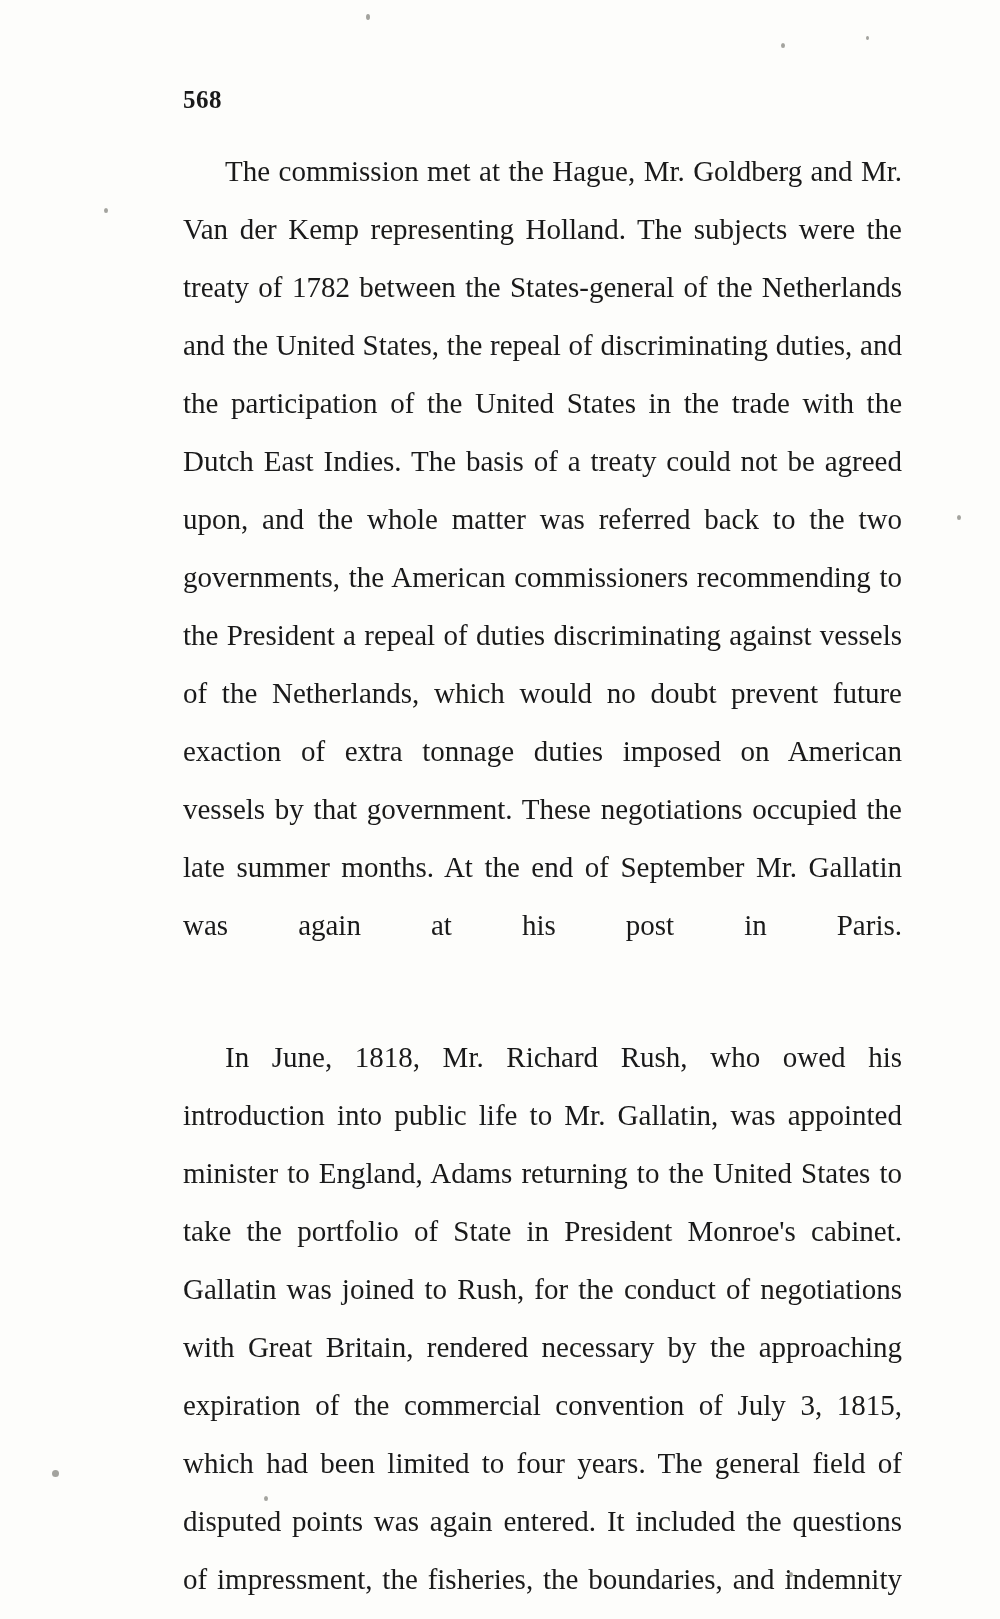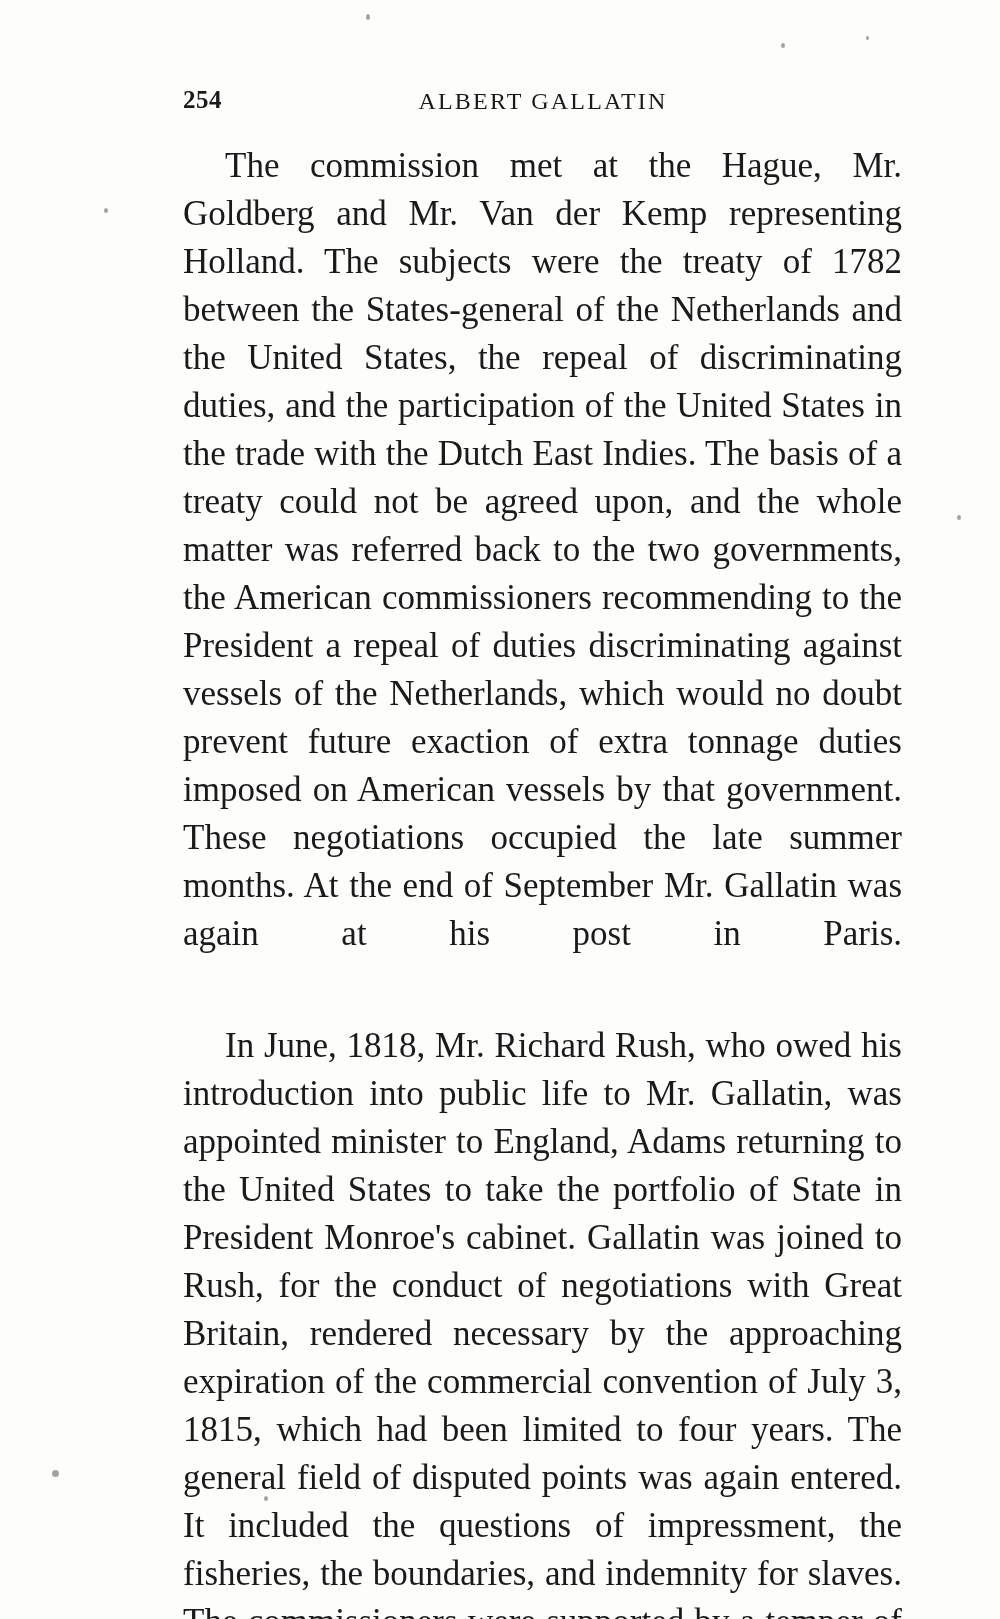--- a/index.html
+++ b/index.html
@@ -55,22 +55,22 @@
   .textblock {
     position: absolute;
     left: 183px;
     top: 142px;
     width: 719px;
   }
   .para {
     margin: 0 0 0 0;
     text-align: justify;
     text-justify: inter-word;
-    font-size: 35px;
-    line-height: 48px;
+    font-size: 29px;
+    line-height: 58px;
     text-indent: 42px;
     hyphens: none;
     word-spacing: 0.5px;
   }
   .para + .para {
     margin-top: 16px;
   }
   
   .para:after {
     content: "";
@@ -86,22 +86,21 @@
   <span class="speck" style="left:366px; top:14px; width:4px; height:6px;"></span>
   <span class="speck" style="left:781px; top:43px; width:4px; height:5px;"></span>
   <span class="speck" style="left:866px; top:36px; width:3px; height:4px;"></span>
   <span class="speck" style="left:104px; top:208px; width:4px; height:5px;"></span>
   <span class="speck" style="left:957px; top:515px; width:4px; height:5px;"></span>
   <span class="speck" style="left:52px; top:1470px; width:7px; height:7px;"></span>
   <span class="speck" style="left:264px; top:1496px; width:4px; height:5px;"></span>
   <span class="speck" style="left:789px; top:1572px; width:4px; height:5px;"></span>
 
   <div class="header">
-    <div class="folio">254</div>
-    <div class="running-head">ALBERT GALLATIN</div>
+    <div class="folio">568</div>
   </div>
 
   <div class="textblock">
     <p class="para">The commission met at the Hague, Mr. Goldberg and Mr. Van der Kemp representing Holland. The subjects were the treaty of 1782 between the States-general of the Netherlands and the United States, the repeal of discriminating duties, and the participation of the United States in the trade with the Dutch East Indies. The basis of a treaty could not be agreed upon, and the whole matter was referred back to the two governments, the American commissioners recommending to the President a repeal of duties discriminating against vessels of the Netherlands, which would no doubt prevent future exaction of extra tonnage duties imposed on American vessels by that government. These negotiations occupied the late summer months. At the end of September Mr. Gallatin was again at his post in Paris.</p>
     <p class="para">In June, 1818, Mr. Richard Rush, who owed his introduction into public life to Mr. Gallatin, was appointed minister to England, Adams returning to the United States to take the portfolio of State in President Monroe's cabinet. Gallatin was joined to Rush, for the conduct of negotiations with Great Britain, rendered necessary by the approaching expiration of the commercial convention of July 3, 1815, which had been limited to four years. The general field of disputed points was again entered. It included the questions of impressment, the fisheries, the boundaries, and indemnity for slaves. The commissioners were supported by a temper of the American people</p>
   </div>
 
 </div>
 
 </body></html>

